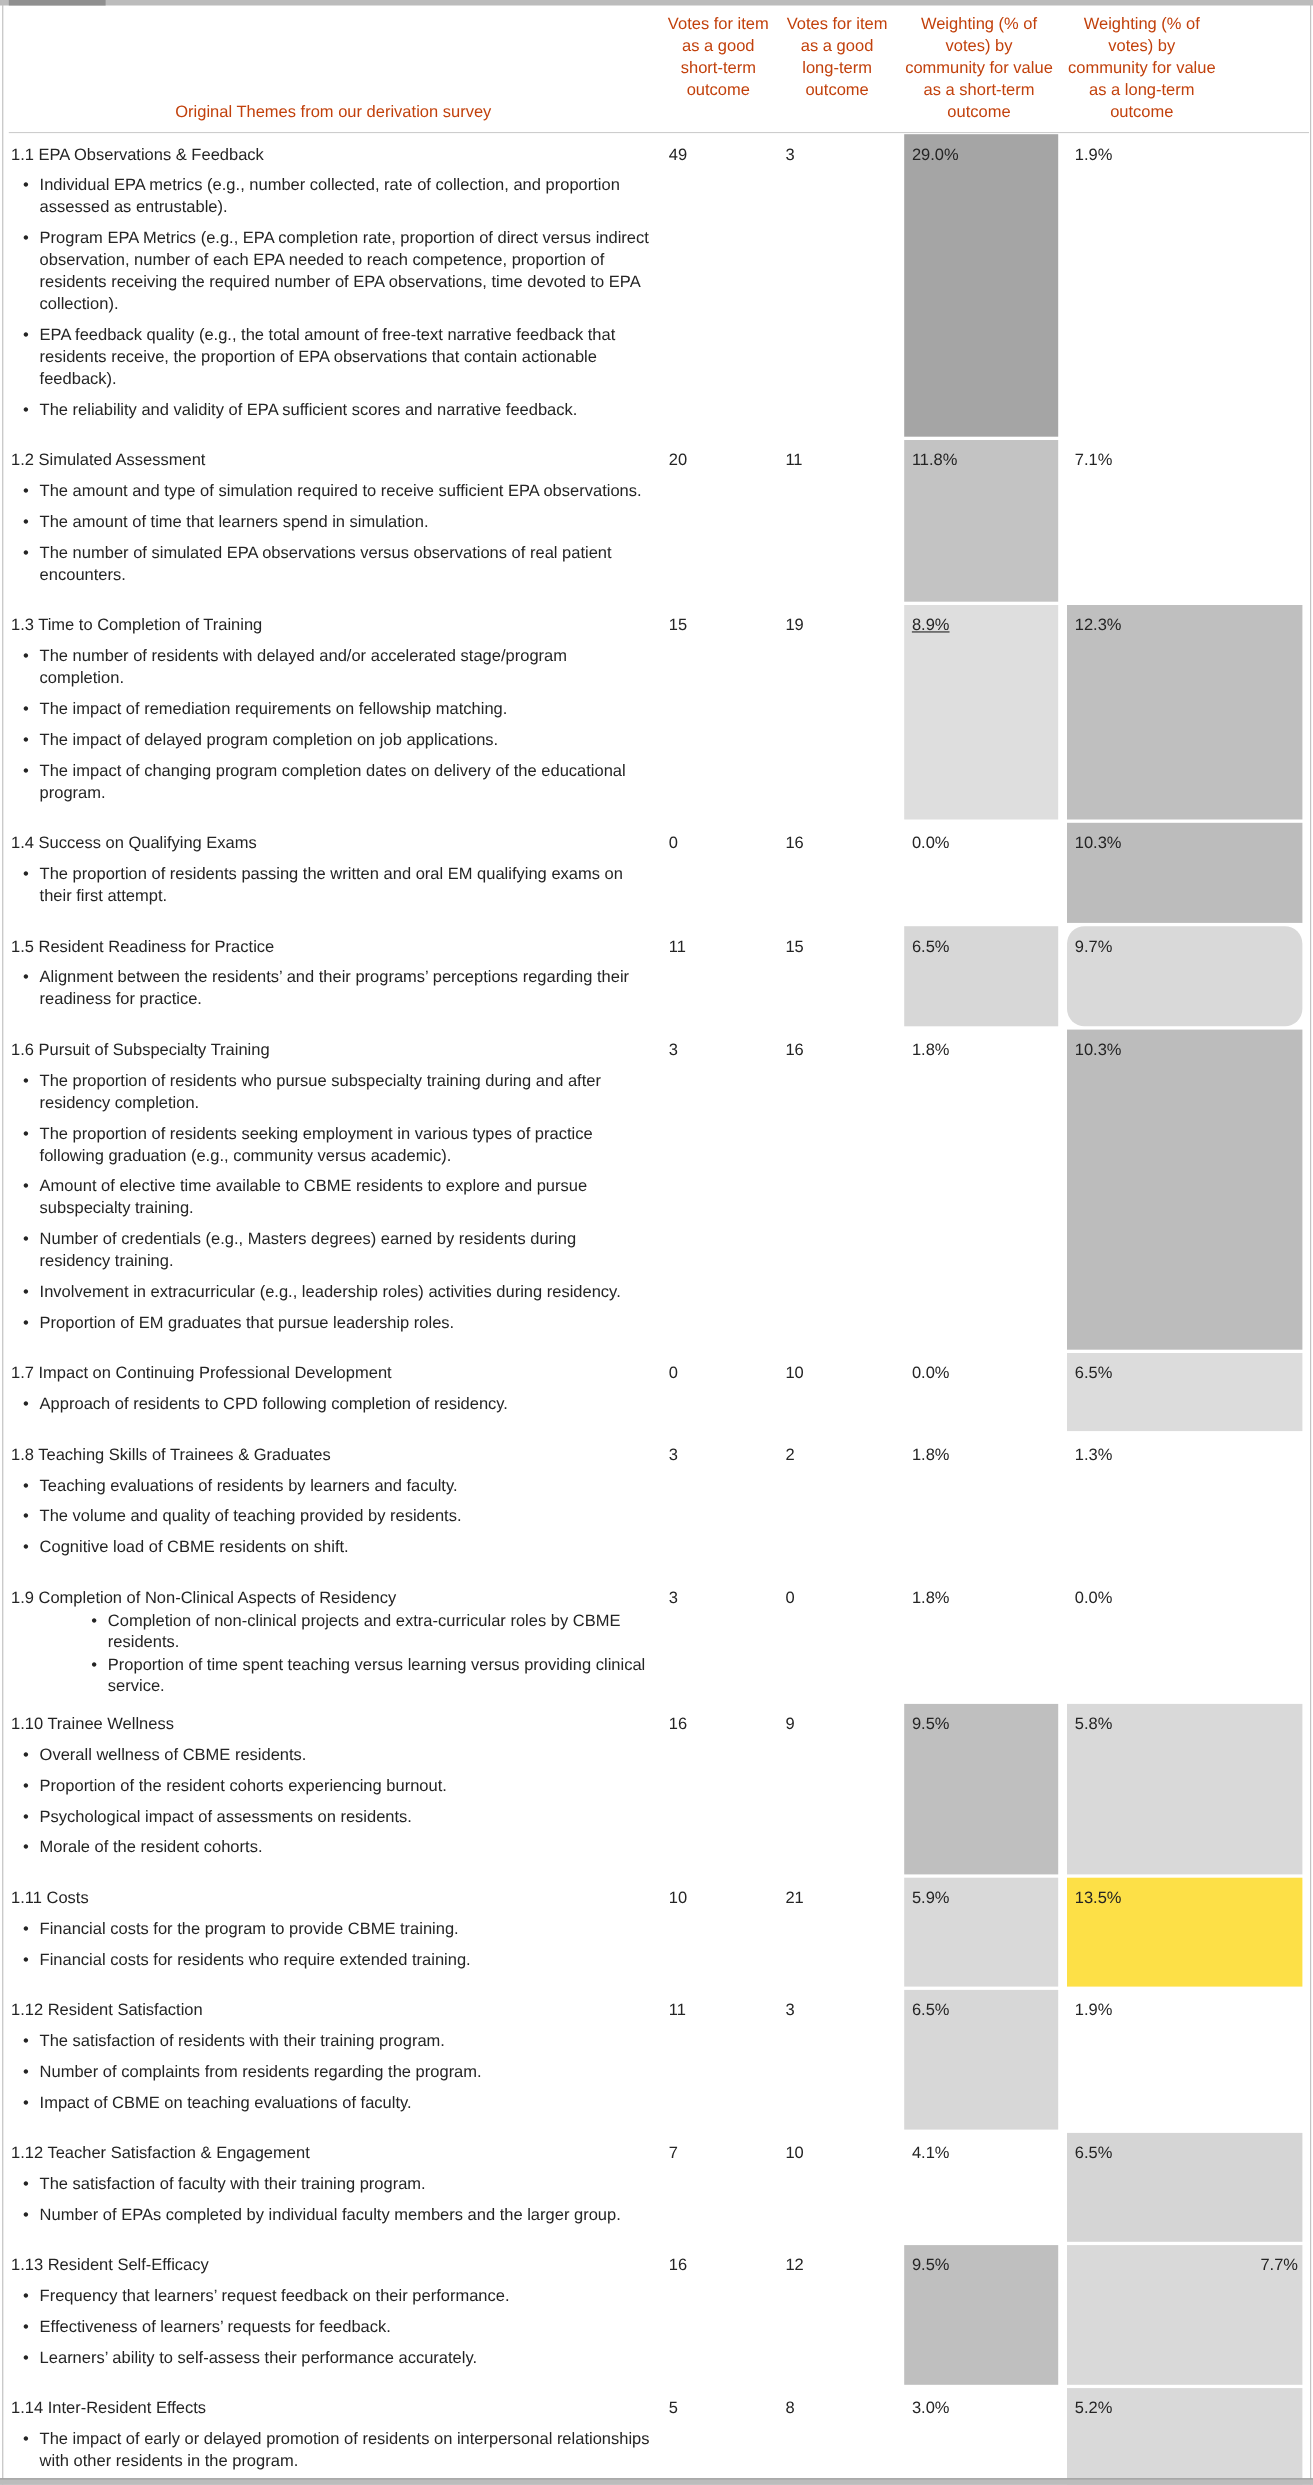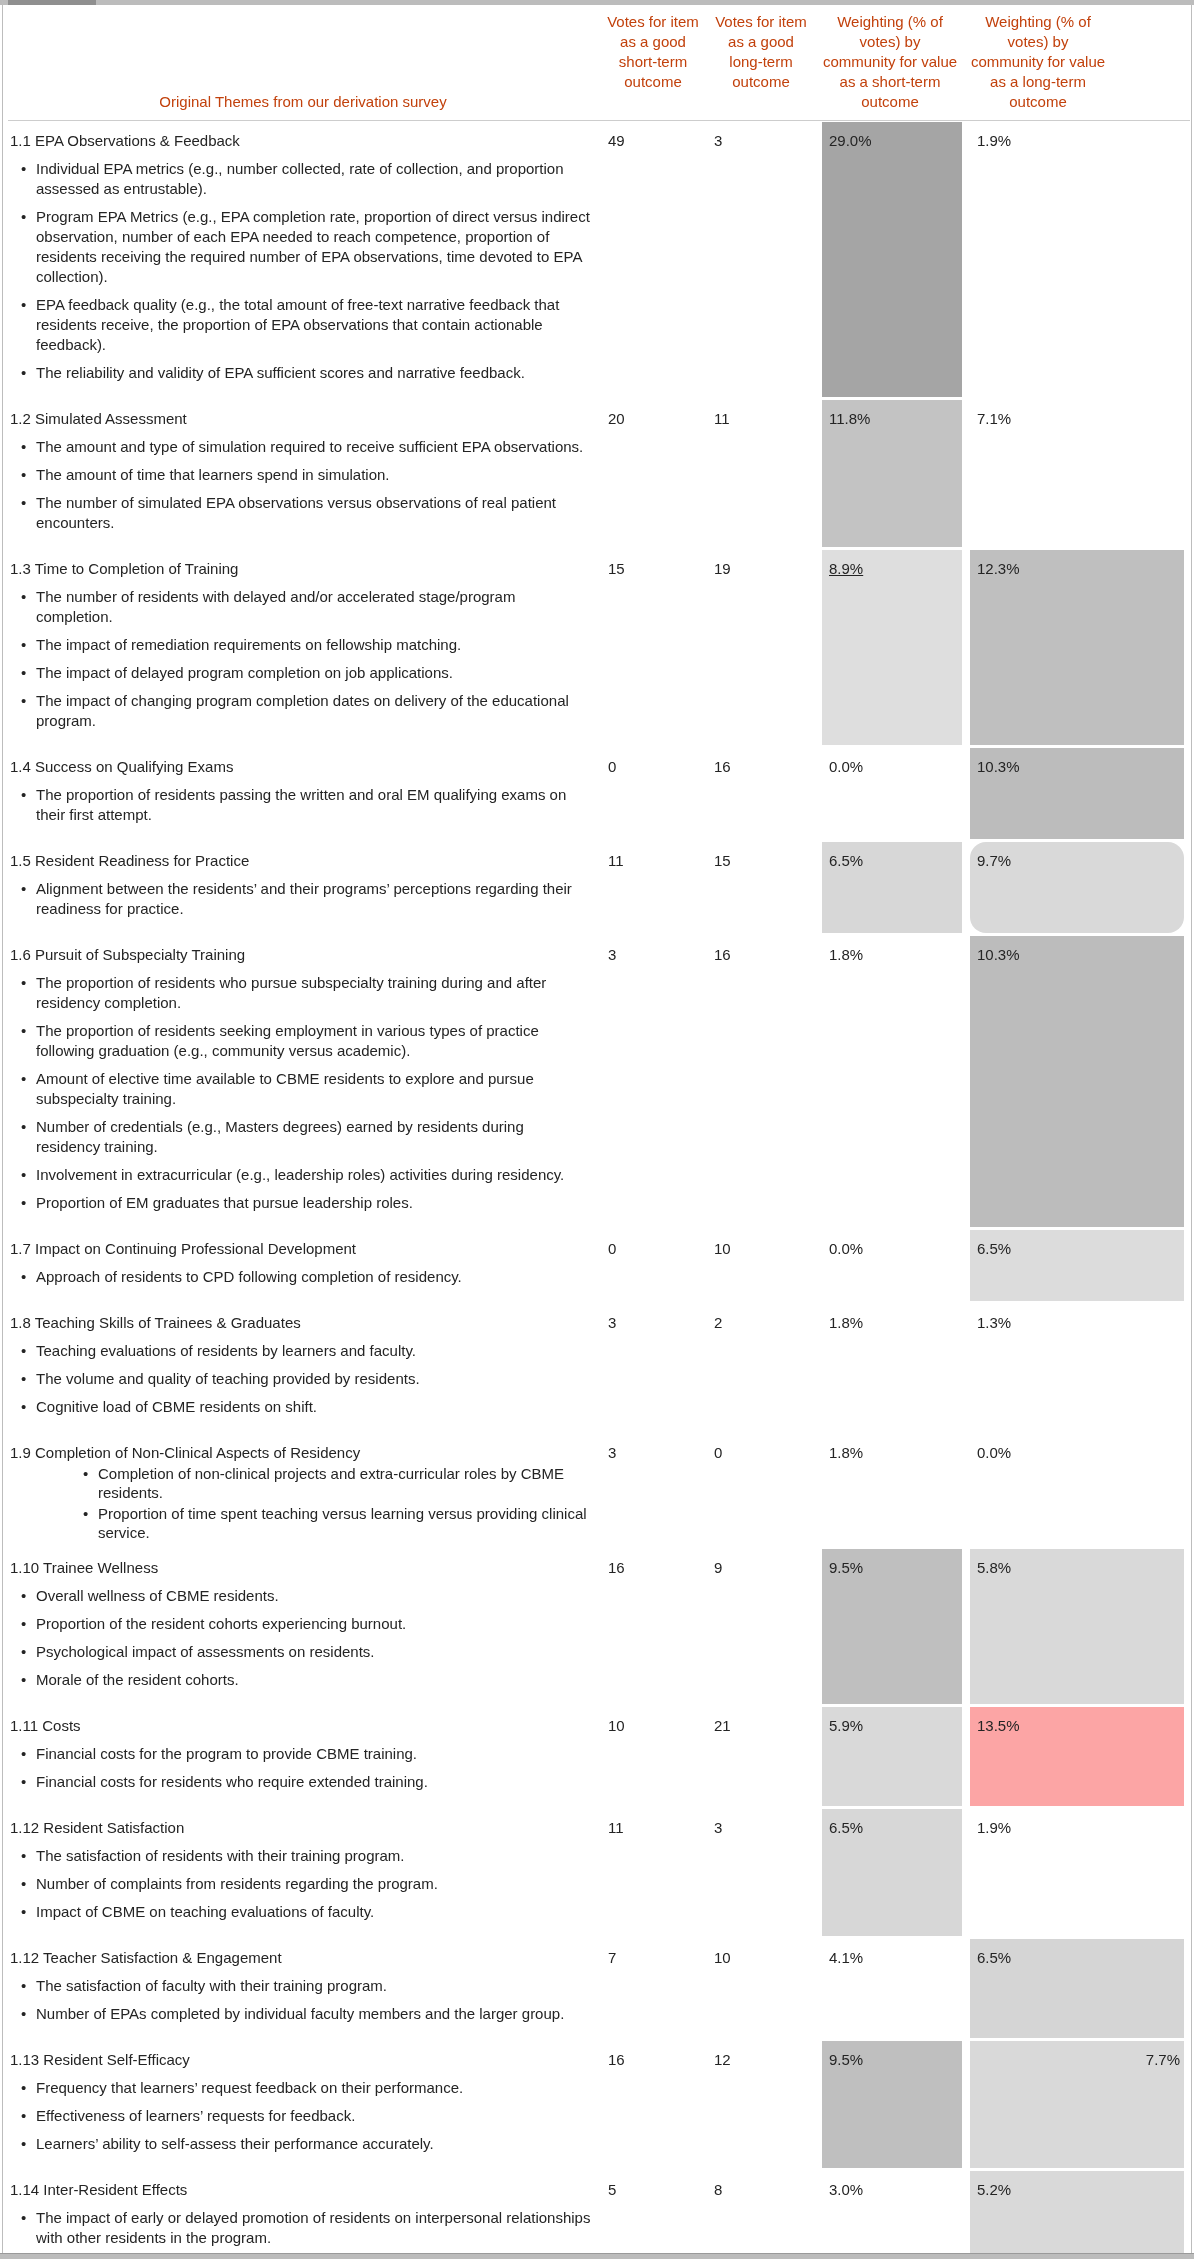--- a/index.html
+++ b/index.html
@@ -251,21 +251,21 @@
     <div class="cell theme-cell">
       <div class="theme-title">1.11 Costs</div>
       <ul class="bullets">
               <li>Financial costs for the program to provide CBME training.</li>
               <li>Financial costs for residents who require extended training.</li>
             </ul>
     </div>
     <div class="cell votes-cell">10</div>
     <div class="cell votes-cell">21</div>
     <div class="cell weight-cell short" style="background: rgb(217, 217, 217);">5.9%</div>
-    <div class="cell weight-cell long" style="background: #fca5a5;">13.5%</div>
+    <div class="cell weight-cell long" style="background: #fde047;">13.5%</div>
   </div>
 
   <div class="grid row">
     <div class="cell theme-cell">
       <div class="theme-title">1.12 Resident Satisfaction</div>
       <ul class="bullets">
               <li>The satisfaction of residents with their training program.</li>
               <li>Number of complaints from residents regarding the program.</li>
               <li>Impact of CBME on teaching evaluations of faculty.</li>
             </ul>

